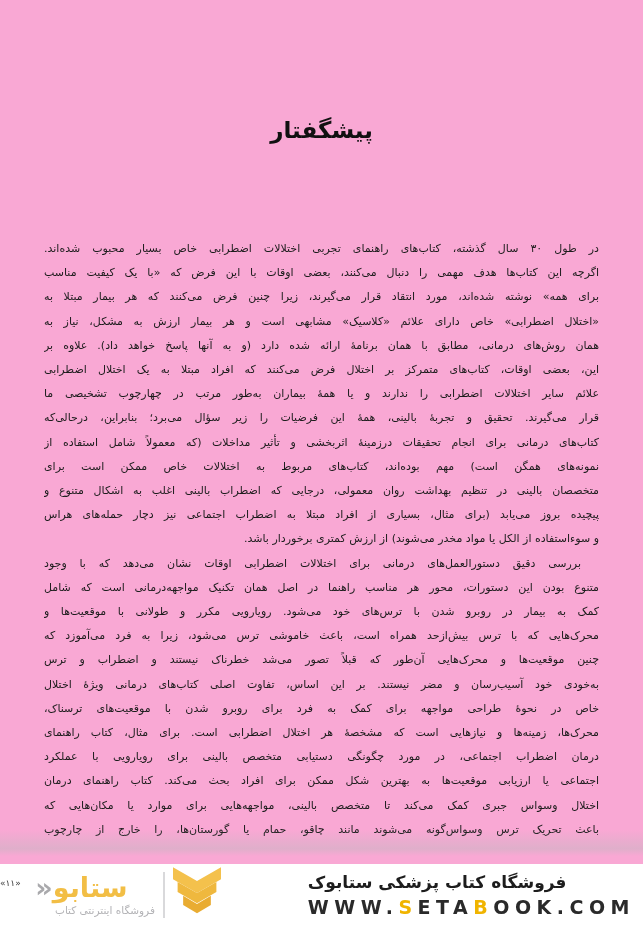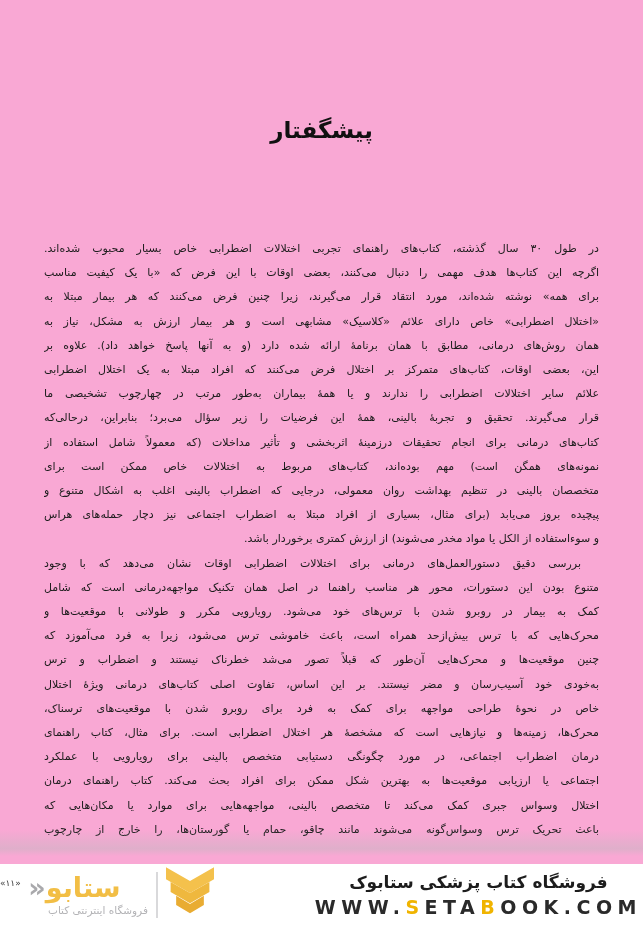--- a/index.html
+++ b/index.html
@@ -50,21 +50,21 @@
     direction:rtl;
     font-size:9px;
     color:#3c3c3c;
     z-index:2;
     margin-top:36px;
   }
   .footer{
     position:absolute;
     left:0;right:0;bottom:0;
     height:62px;
-    padding:0 1px;
+    padding:0 8px;
     display:flex;
     justify-content:space-between;
     align-items:center;
     background:#ffffff;
     box-sizing:border-box;
   }
   .footer-left{
     display:flex;
     align-items:center;
     column-gap:8px;
@@ -83,21 +83,21 @@
     direction:rtl;
     color:#B3B3B6;
     font-size:10.5px;
     margin-top:2px;
     margin-left:47px;
   }
   .logo-divider{
     width:2px;height:46px;
     background:#D9D9DB;
   }
-  .footer-right{ text-align:center; }
+  .footer-right{ text-align:left; }
   .store-name{
     direction:rtl;
     font-size:17px;
     font-weight:bold;
     color:#1d1d1d;
     line-height:1.2;
   }
   .website-line{
     direction:ltr;
     font-size:19px;

